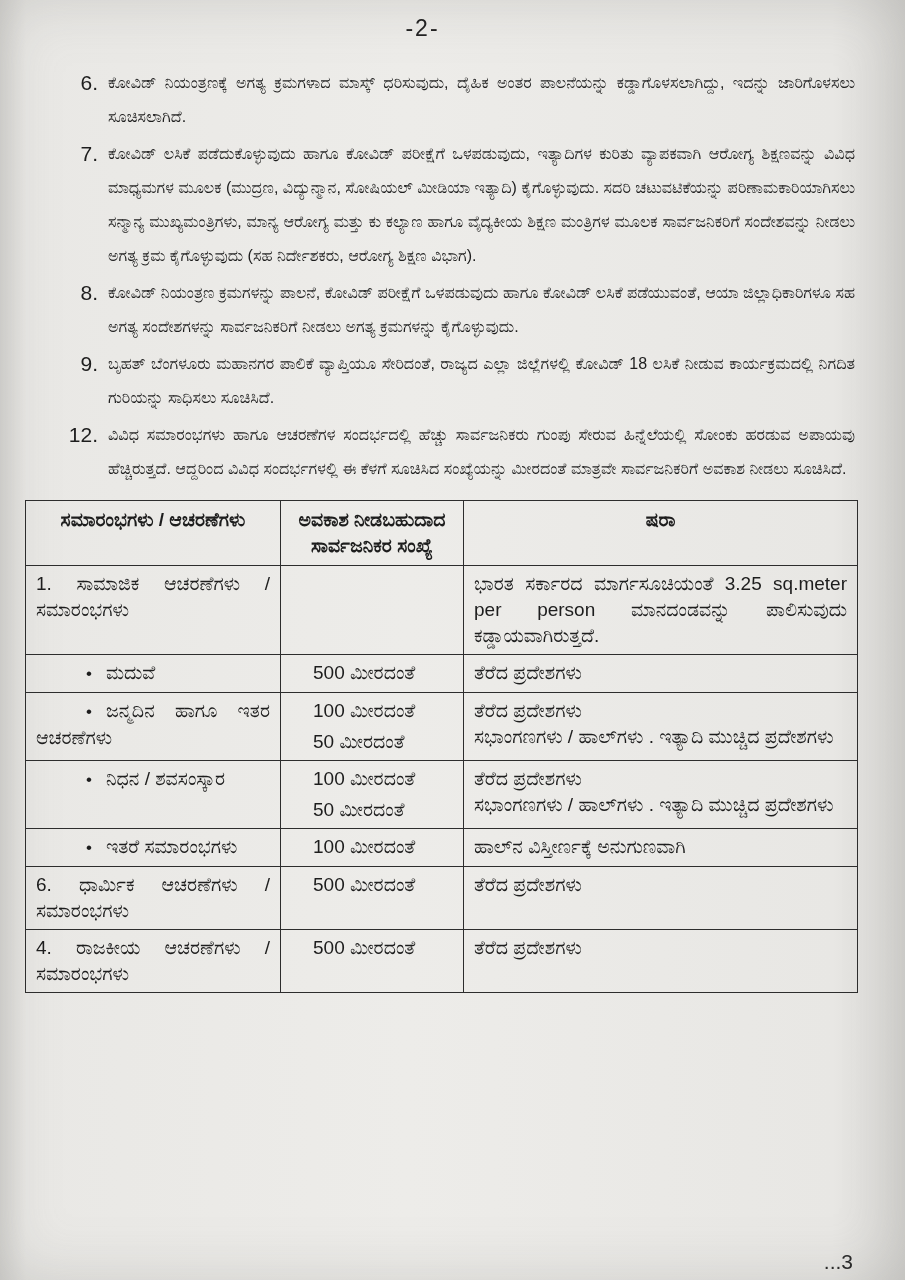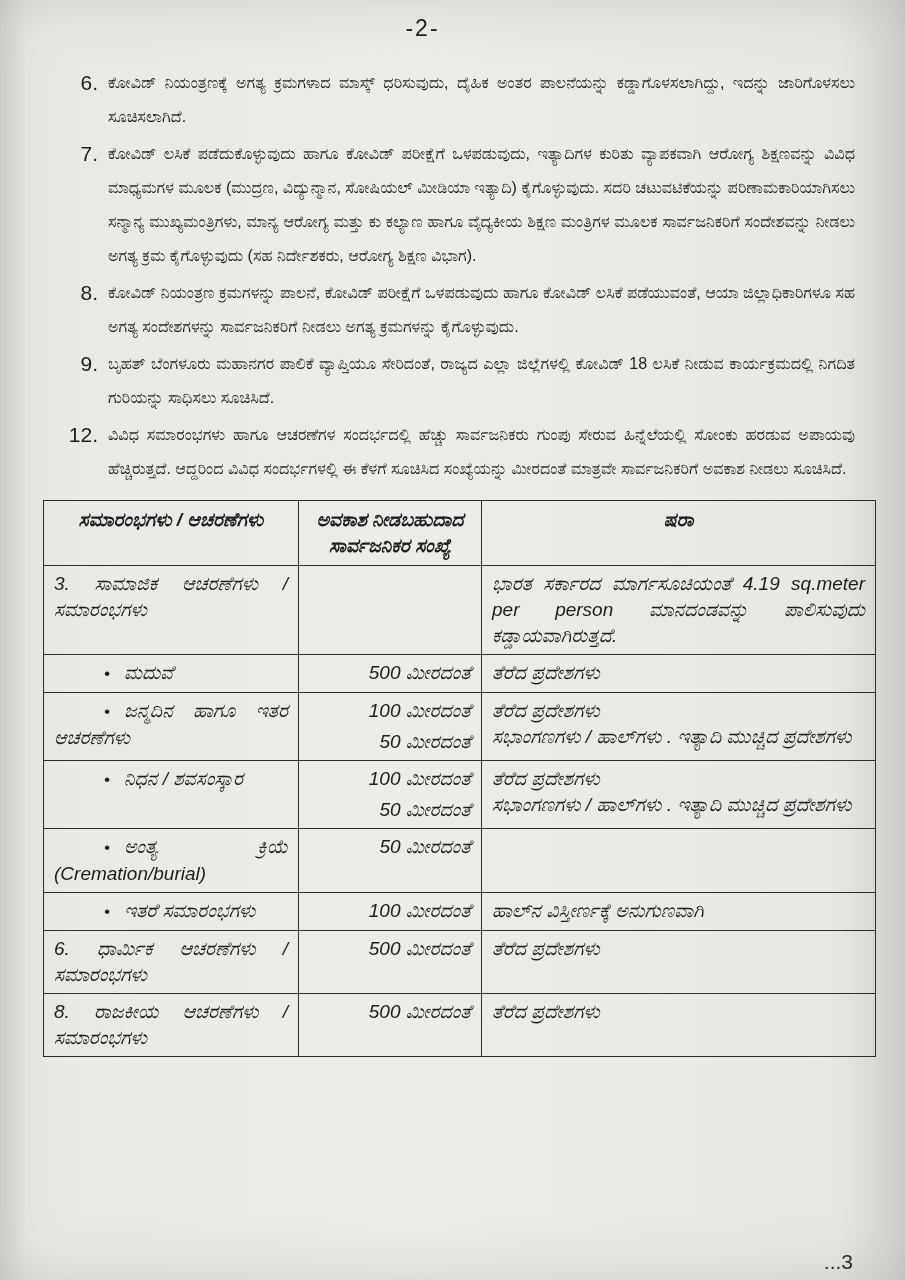--- a/index.html
+++ b/index.html
@@ -39,23 +39,22 @@
   .para-text {
     flex: 1;
     font-size: 16px;
     line-height: 34px;
     text-align: justify;
   }
   table.limits-table {
     border-collapse: collapse;
     table-layout: fixed;
     width: 832px;
-    margin: 14px 0 0 43px;
+    margin: 14px 0 0 25px;
     background: transparent;
-    font-style: italic;
   }
   .limits-table th, .limits-table td {
     border: 1.6px solid #2d2d2d;
     vertical-align: top;
     font-size: 19px;
     line-height: 26px;
     padding: 5px 10px;
     box-sizing: border-box;
     overflow: hidden;
   }
@@ -70,21 +69,21 @@
   td.cat-cell { text-align: justify; }
   td.cat-cell.numbered { padding-left: 10px; }
   td.cat-cell .bullet {
     display: inline-block;
     margin-left: 50px;
     margin-right: 14px;
     font-size: 17px;
   }
   td.cat-cell .bullet-text { display: inline; }
   td.cat-cell.bullet-wrap { padding-left: 10px; text-indent: 0; }
-  td.cnt-cell { padding-left: 15px; text-align: right; }
+  td.cnt-cell { padding-left: 32px; }
   td.cnt-cell .count-line2 { margin-top: 5px; }
   td.rem-cell { text-align: justify; }
   td.rem-cell .remark-line2 { display: block; }
   .page-num-bottom {
     position: absolute;
     right: 52px;
     bottom: 6px;
     font-size: 21px;
     color: #2a2a2a;
   }
@@ -134,23 +133,23 @@
     <thead>
       <tr>
         <th>ಸಮಾರಂಭಗಳು / ಆಚರಣೆಗಳು</th>
         <th>ಅವಕಾಶ ನೀಡಬಹುದಾದ ಸಾರ್ವಜನಿಕರ ಸಂಖ್ಯೆ</th>
         <th>ಷರಾ</th>
       </tr>
     </thead>
     <tbody>
 
       <tr>
-        <td class="cat-cell numbered">3.  ಸಾಮಾಜಿಕ ಆಚರಣೆಗಳು / ಸಮಾರಂಭಗಳು</td>
+        <td class="cat-cell numbered">1.  ಸಾಮಾಜಿಕ ಆಚರಣೆಗಳು / ಸಮಾರಂಭಗಳು</td>
         <td class="cnt-cell"></td>
-        <td class="rem-cell">ಭಾರತ ಸರ್ಕಾರದ ಮಾರ್ಗಸೂಚಿಯಂತೆ 4.19 sq.meter per person ಮಾನದಂಡವನ್ನು ಪಾಲಿಸುವುದು ಕಡ್ಡಾಯವಾಗಿರುತ್ತದೆ.</td>
+        <td class="rem-cell">ಭಾರತ ಸರ್ಕಾರದ ಮಾರ್ಗಸೂಚಿಯಂತೆ 3.25 sq.meter per person ಮಾನದಂಡವನ್ನು ಪಾಲಿಸುವುದು ಕಡ್ಡಾಯವಾಗಿರುತ್ತದೆ.</td>
       </tr>
 
       <tr>
         <td class="cat-cell bullet-wrap">
           <span class="bullet">•</span><span class="bullet-text">ಮದುವೆ</span>
         </td>
         <td class="cnt-cell">500 ಮೀರದಂತೆ</td>
         <td class="rem-cell">ತೆರೆದ ಪ್ರದೇಶಗಳು</td>
       </tr>
 
@@ -176,44 +175,37 @@
         <td class="cnt-cell">
           <div class="count-line1">100 ಮೀರದಂತೆ</div>
           <div class="count-line2">50 ಮೀರದಂತೆ</div>
         </td>
         <td class="rem-cell">
           <span class="remark-line1">ತೆರೆದ ಪ್ರದೇಶಗಳು</span>
           <span class="remark-line2">ಸಭಾಂಗಣಗಳು / ಹಾಲ್‌ಗಳು . ಇತ್ಯಾದಿ ಮುಚ್ಚಿದ ಪ್ರದೇಶಗಳು</span>
         </td>
       </tr>
 
-      <tr>
-        <td class="cat-cell bullet-wrap">
-          <span class="bullet">•</span><span class="bullet-text">ಅಂತ್ಯ ಕ್ರಿಯೆ (Cremation/burial)</span>
-        </td>
-        <td class="cnt-cell">50 ಮೀರದಂತೆ</td>
-        <td class="rem-cell"></td>
-      </tr>
 
       <tr>
         <td class="cat-cell bullet-wrap">
           <span class="bullet">•</span><span class="bullet-text">ಇತರೆ ಸಮಾರಂಭಗಳು</span>
         </td>
         <td class="cnt-cell">100 ಮೀರದಂತೆ</td>
         <td class="rem-cell">ಹಾಲ್‌ನ ವಿಸ್ತೀರ್ಣಕ್ಕೆ ಅನುಗುಣವಾಗಿ</td>
       </tr>
 
       <tr>
         <td class="cat-cell numbered">6.  ಧಾರ್ಮಿಕ ಆಚರಣೆಗಳು / ಸಮಾರಂಭಗಳು</td>
         <td class="cnt-cell">500 ಮೀರದಂತೆ</td>
         <td class="rem-cell">ತೆರೆದ ಪ್ರದೇಶಗಳು</td>
       </tr>
 
       <tr>
-        <td class="cat-cell numbered">8.  ರಾಜಕೀಯ ಆಚರಣೆಗಳು / ಸಮಾರಂಭಗಳು</td>
+        <td class="cat-cell numbered">4.  ರಾಜಕೀಯ ಆಚರಣೆಗಳು / ಸಮಾರಂಭಗಳು</td>
         <td class="cnt-cell">500 ಮೀರದಂತೆ</td>
         <td class="rem-cell">ತೆರೆದ ಪ್ರದೇಶಗಳು</td>
       </tr>
 
     </tbody>
   </table>
 
   <div class="page-num-bottom">...3</div>
 
 </div>

